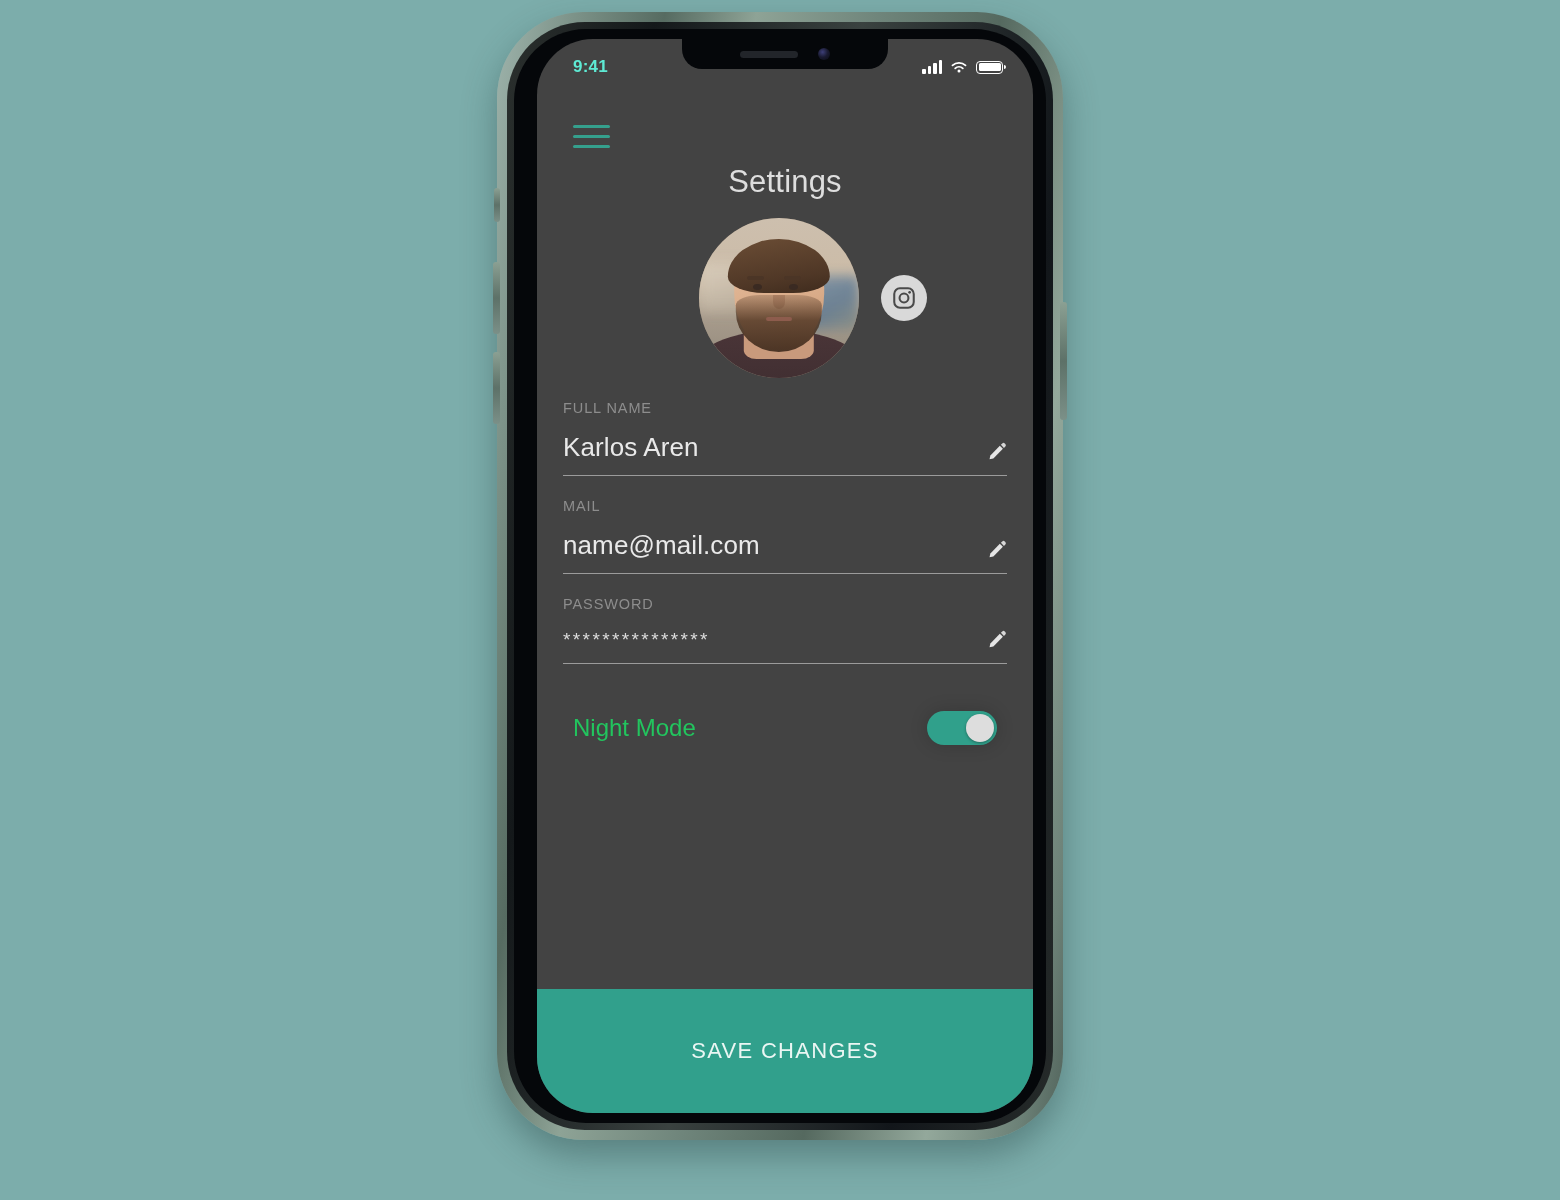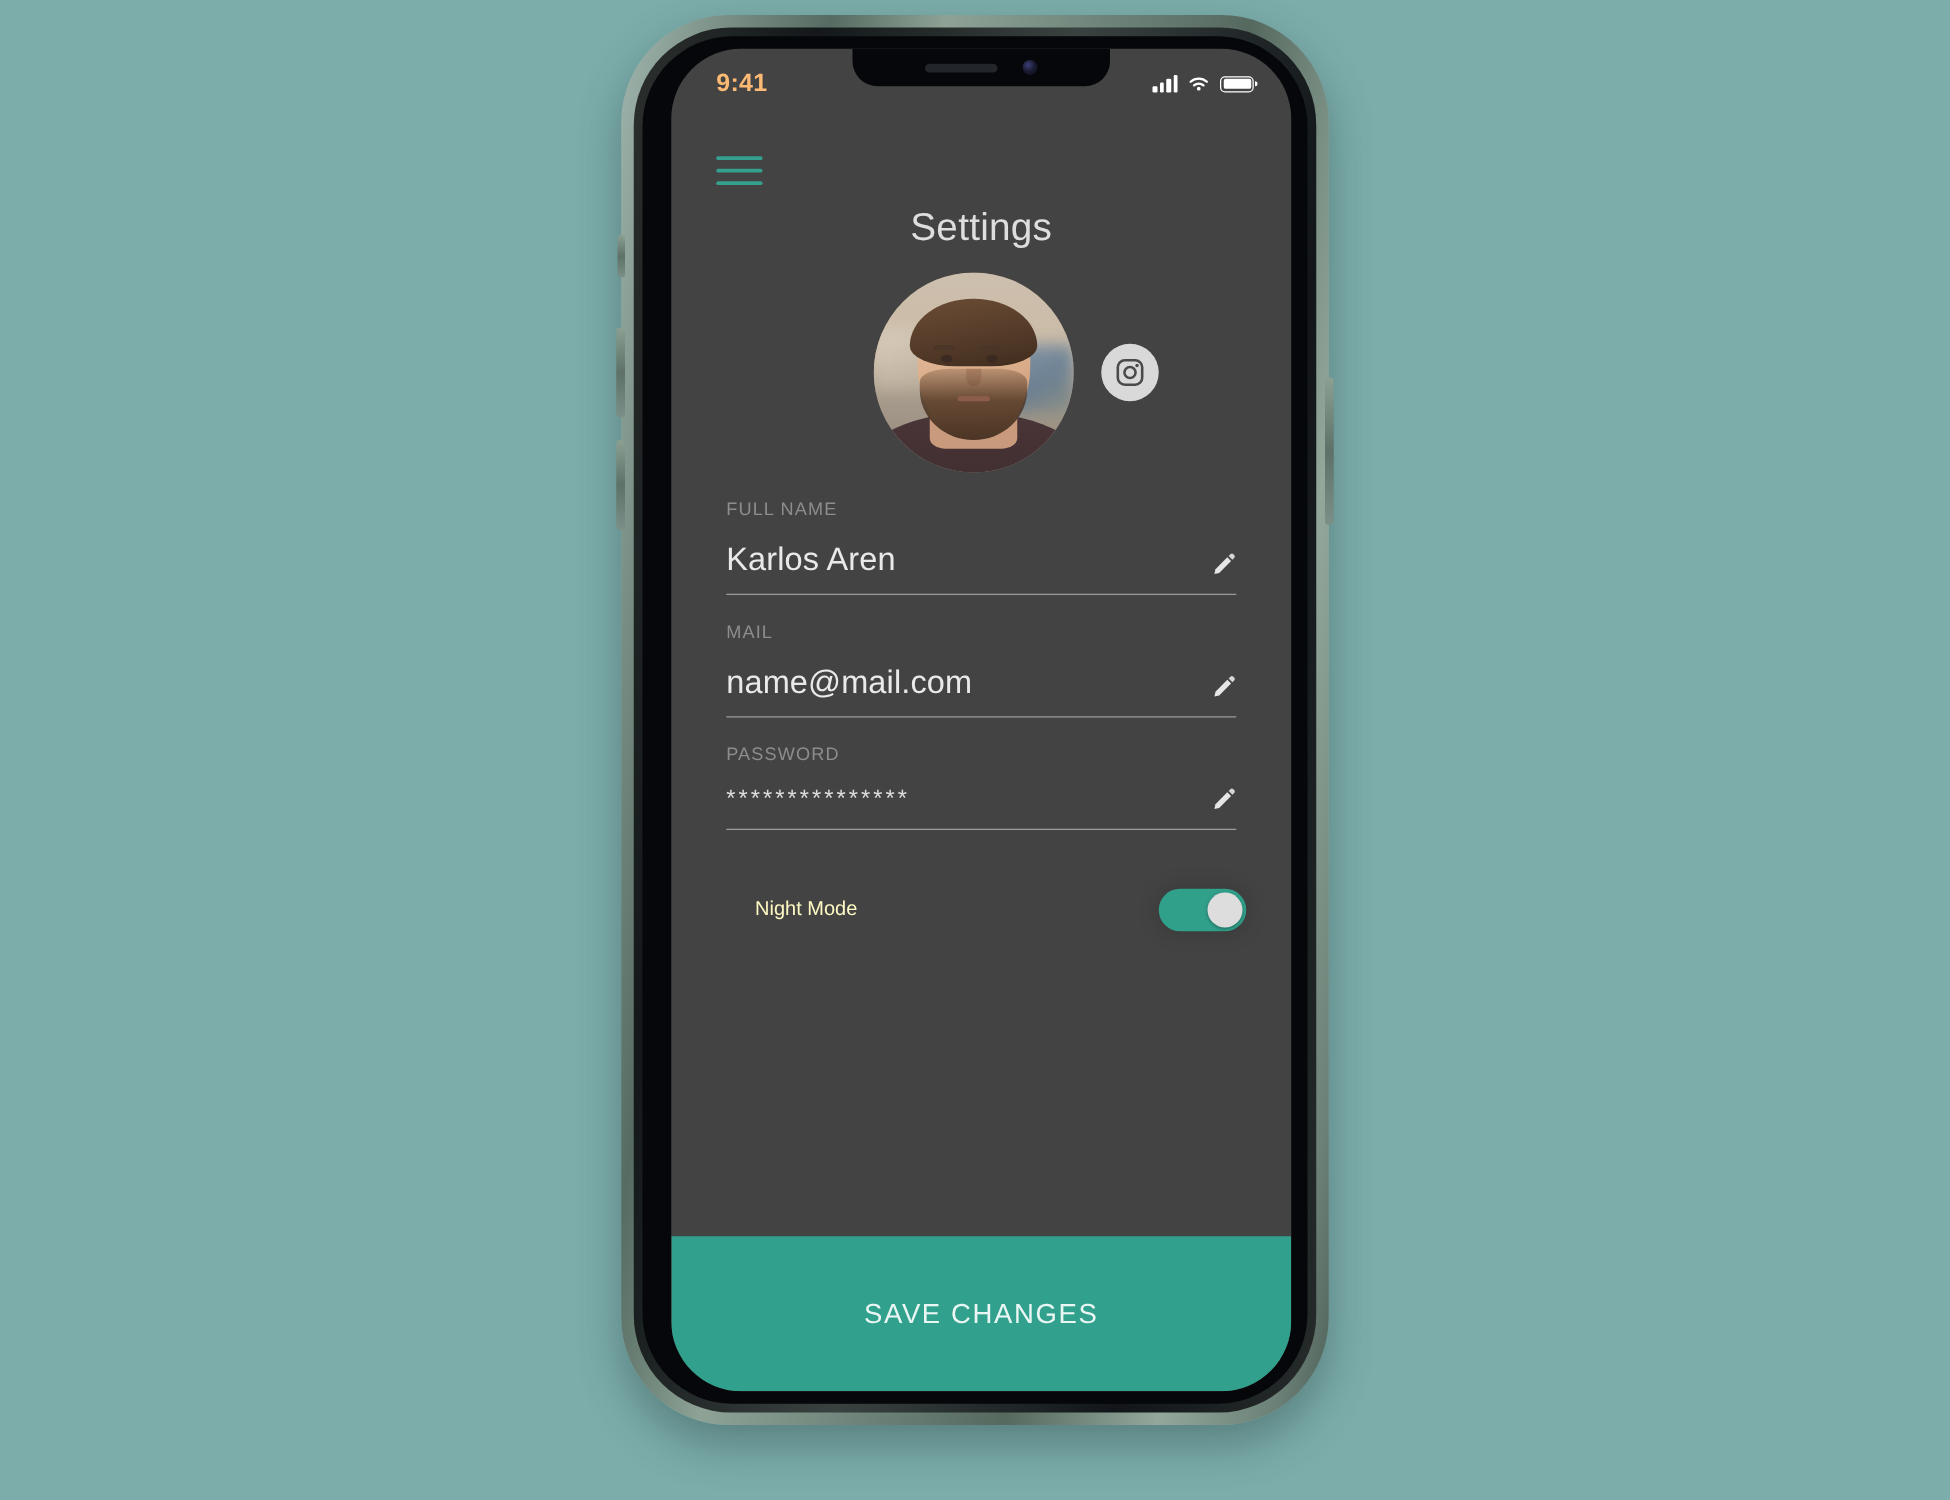--- a/index.html
+++ b/index.html
@@ -112,22 +112,22 @@
     height: 56px;
     flex: 0 0 56px;
     display: flex;
     align-items: center;
     justify-content: space-between;
     padding: 0 30px 0 36px;
     box-sizing: border-box;
     z-index: 25;
   }
   #status-time {
-    color: #fdba74;
-    font-size: 20px;
+    color: #5eead4;
+    font-size: 17px;
     font-weight: bold;
     letter-spacing: 0.2px;
   }
   #status-icons {
     display: flex;
     align-items: center;
     gap: 8px;
   }
   .signal-bars {
     display: flex;
@@ -318,21 +318,21 @@
     display: flex;
     align-items: center;
     justify-content: center;
     flex: 0 0 auto;
     cursor: pointer;
   }
 
   
   #form {
     margin-top: 22px;
-    padding: 0 44px;
+    padding: 0 26px;
   }
   .field { margin-bottom: 22px; }
   .field-label {
     color: #8d8d8d;
     font-size: 14.5px;
     letter-spacing: 0.9px;
     margin-bottom: 16px;
   }
   .field-row {
     display: flex;
@@ -362,23 +362,22 @@
     margin-top: 12px;
     padding: 0 36px;
   }
   .toggle-row {
     display: flex;
     align-items: center;
     justify-content: space-between;
     height: 59px;
   }
   .toggle-label {
-    color: #fef9c3;
-    font-size: 16px;
-    margin-left: 31px;
+    color: #22c55e;
+    font-size: 24px;
   }
   .switch {
     width: 70px;
     height: 34px;
     border-radius: 17px;
     position: relative;
     cursor: pointer;
     box-shadow: 0 0 18px rgba(0,0,0,0.18);
   }
   .switch.on  { background: #30a08b; }

